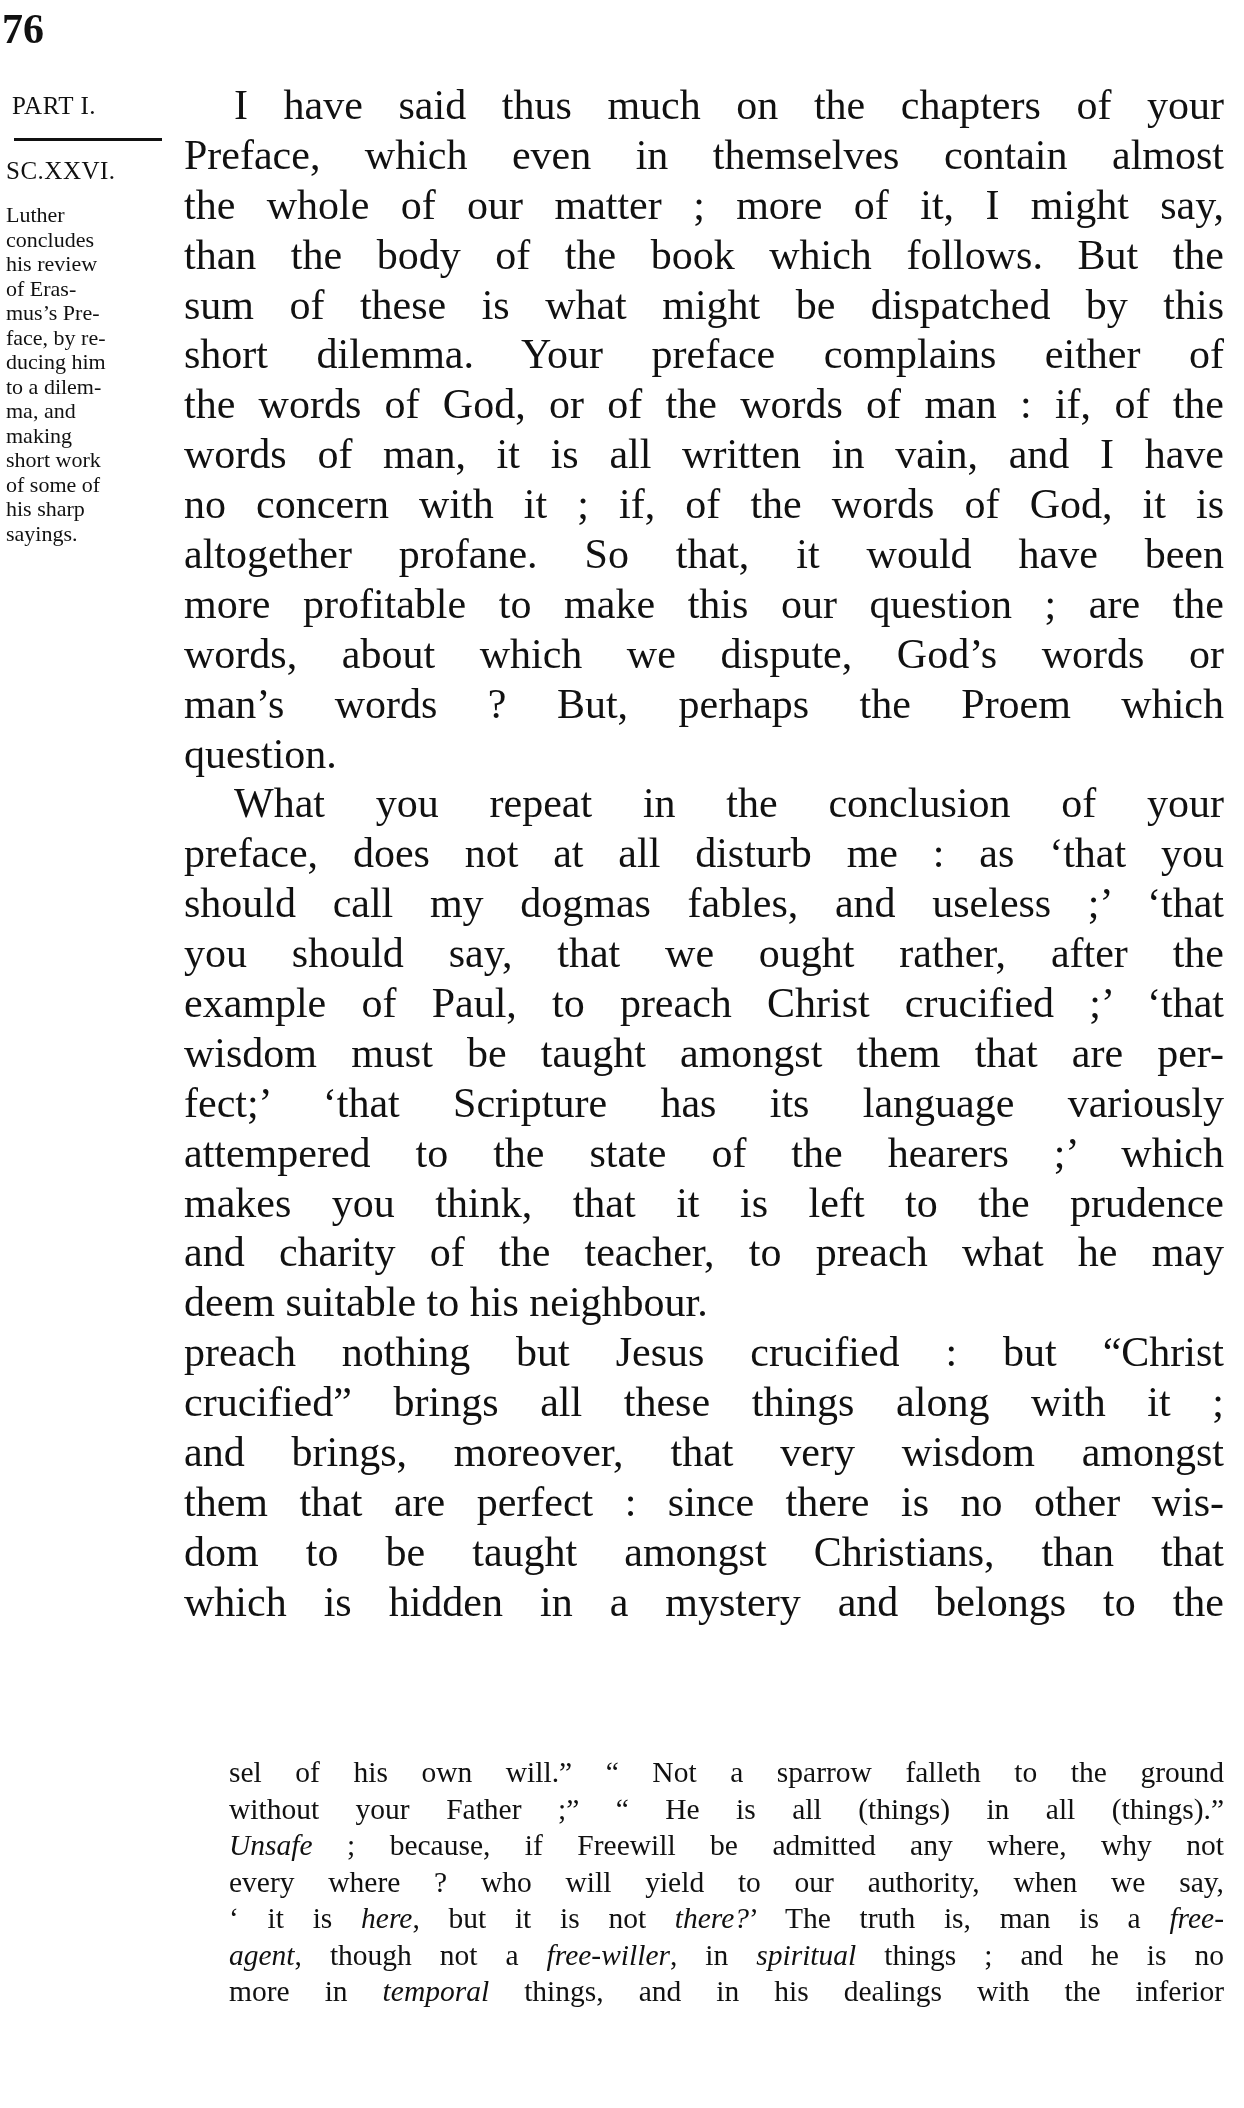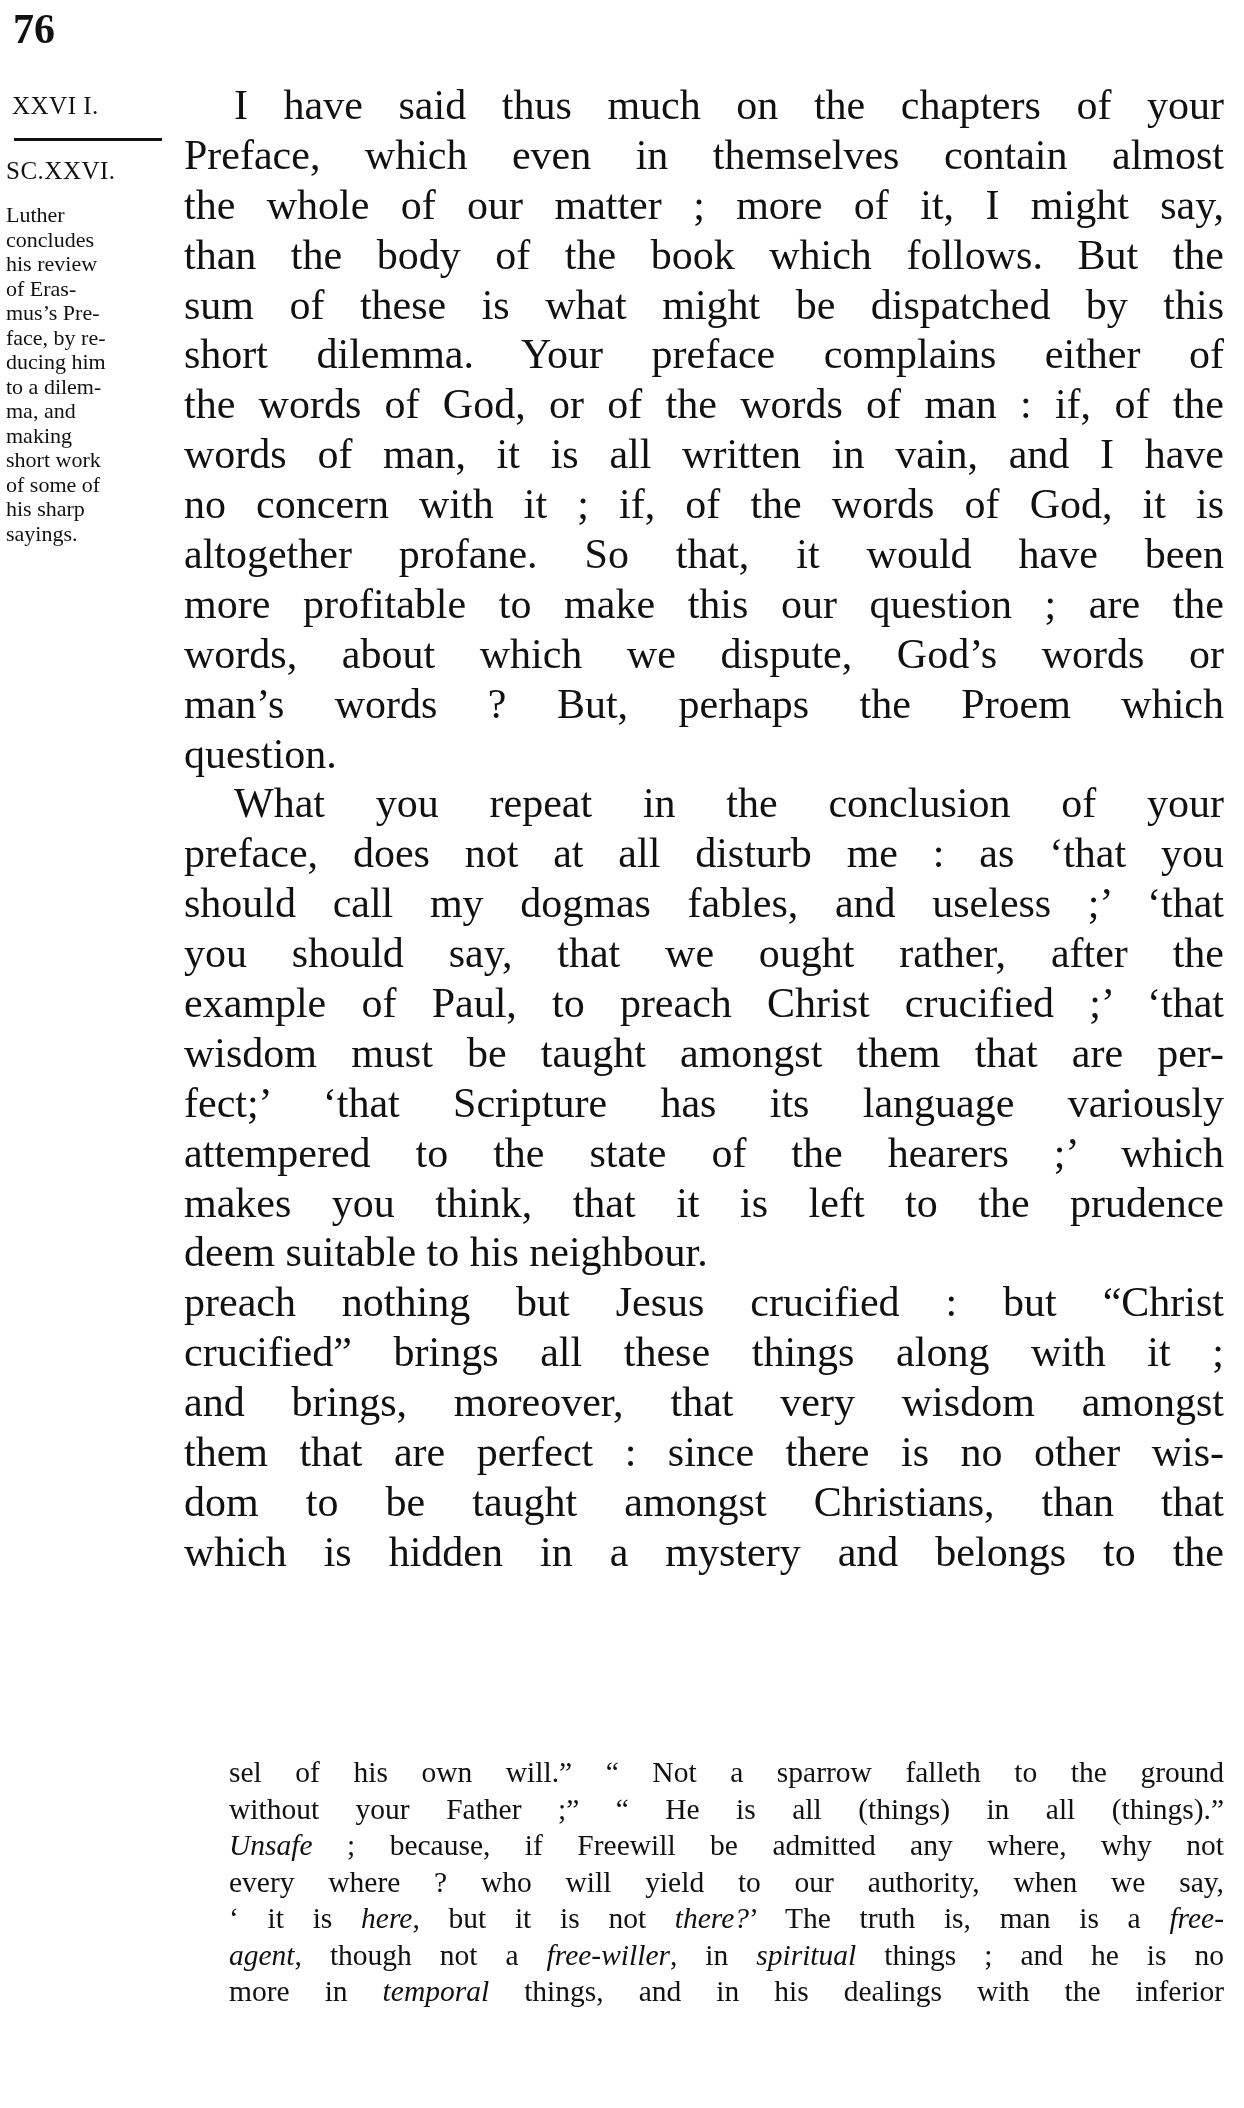--- a/index.html
+++ b/index.html
@@ -1,21 +1,21 @@
 <!DOCTYPE html>
 <html><head>
 <meta charset="utf-8">
 <style>
   html, body { margin: 0; padding: 0; background: #ffffff; }
   body {
     width: 1244px; height: 2108px; position: relative; overflow: hidden;
     color: #111111;
     font-family: "Liberation Serif", "DejaVu Serif", serif;
   }
-  .running-head { position: absolute; top: 0; left: 11px; width: 1204px; height: 60px; }
+  .running-head { position: absolute; top: 0; left: 0; width: 1204px; height: 60px; }
   .page-number { position: absolute; left: 2px; top: 4px; font-size: 42px; font-weight: bold; line-height: 50px; }
   .running-title { position: absolute; left: 0; width: 1244px; top: 10px; text-align: center; font-size: 27px; letter-spacing: 1px; line-height: 36px; }
 
   .margin { position: absolute; left: 6px; top: 88px; width: 160px; }
   .part-label { font-size: 25px; line-height: 36px; padding-left: 6px; letter-spacing: 0.5px; }
   .margin-rule { width: 148px; height: 3px; background: #111; margin: 14px 0 0 8px; }
   .section-label { font-size: 25px; line-height: 36px; margin-top: 12px; letter-spacing: 0.5px; }
   .gloss { margin-top: 14px; font-size: 22px; line-height: 24.5px; }
   .gloss div { white-space: nowrap; }
 
@@ -31,21 +31,21 @@
   sup { font-size: 60%; vertical-align: super; line-height: 0; }
 </style>
 </head>
 <body>
 
 <div class="running-head">
   <div class="page-number">76</div>
 </div>
 
 <div class="margin">
-  <div class="part-label">XXVI I.</div>
+  <div class="part-label">PART I.</div>
   <div class="margin-rule"></div>
   <div class="section-label">SC.XXVI.</div>
   <div class="gloss" id="gloss">
       <div>Luther</div>
       <div>concludes</div>
       <div>his review</div>
       <div>of Eras-</div>
       <div>mus’s Pre-</div>
       <div>face, by re-</div>
       <div>ducing him</div>
@@ -79,20 +79,21 @@
     <div>
       <div class="line indent">What you repeat in the conclusion of your</div>
       <div class="line">preface, does not at all disturb me : as ‘that you</div>
       <div class="line">should call my dogmas fables, and useless ;’ ‘that</div>
       <div class="line">you should say, that we ought rather, after the</div>
       <div class="line">example of Paul, to preach Christ crucified ;’ ‘that</div>
       <div class="line">wisdom must be taught amongst them that are per-</div>
       <div class="line">fect;’ ‘that Scripture has its language variously</div>
       <div class="line">attempered to the state of the hearers ;’ which</div>
       <div class="line">makes you think, that it is left to the prudence</div>
+      <div class="line">and charity of the teacher, to preach what he may</div>
       <div class="line last">deem suitable to his neighbour.</div>
     </div>
     <div>
       <div class="line">preach nothing but Jesus crucified : but “Christ</div>
       <div class="line">crucified” brings all these things along with it ;</div>
       <div class="line">and brings, moreover, that very wisdom amongst</div>
       <div class="line">them that are perfect : since there is no other wis-</div>
       <div class="line">dom to be taught amongst Christians, than that</div>
       <div class="line">which is hidden in a mystery and belongs to the</div>
     </div>

